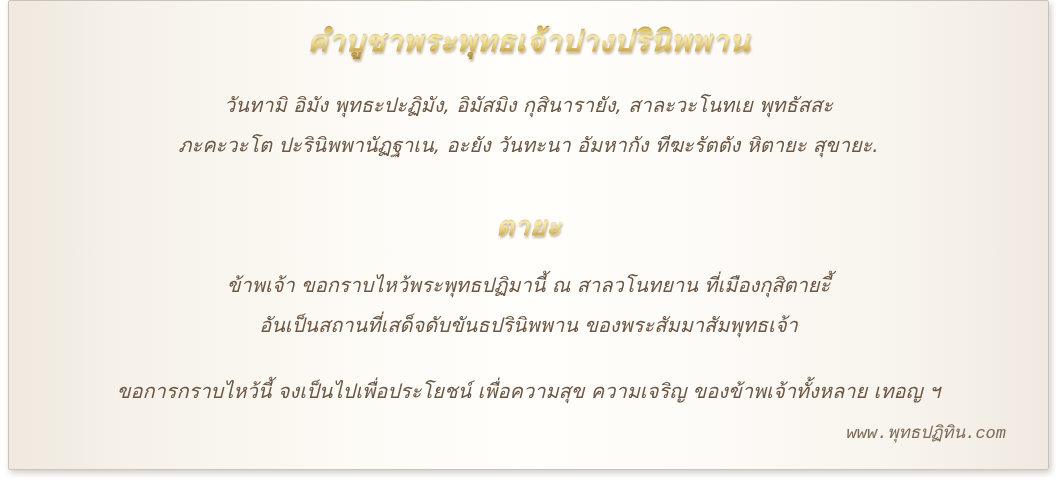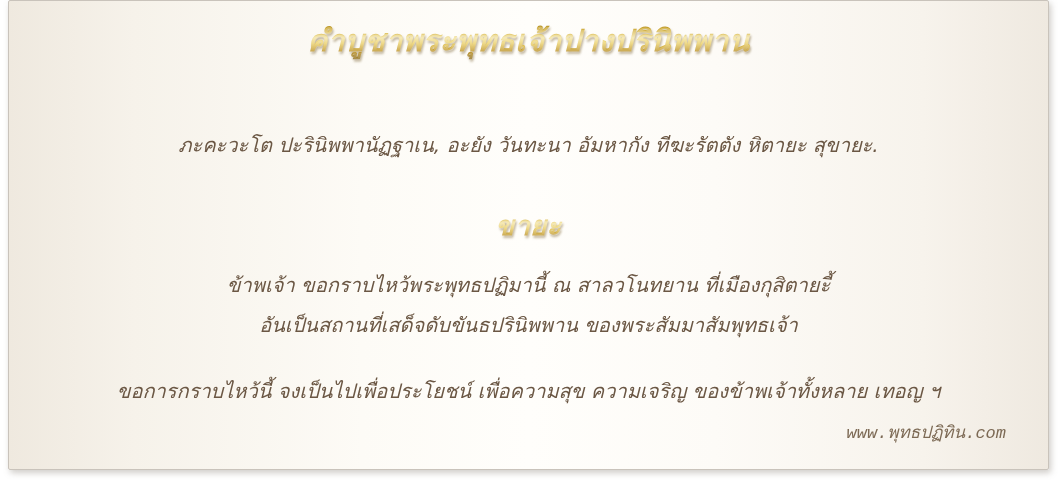--- a/index.html
+++ b/index.html
@@ -120,24 +120,25 @@
   }
 </style>
 </head>
 <body>
 
 <div class="card">
   <div class="inner">
 
     <div class="gold-title" id="main-title">คำบูชาพระพุทธเจ้าปางปรินิพพาน</div>
 
+    <div class="body-line chant-block" id="chant-line-0">วันทามิ  อิมัง พุทธะปะฏิมัง, อิมัสมิง กุสินารายัง,  สาละวะโนทเย  พุทธัสสะ</div>
 
     <div class="body-line chant-block" id="chant-line-1">ภะคะวะโต ปะรินิพพานัฏฐาเน,  อะยัง วันทะนา  อัมหากัง  ทีฆะรัตตัง หิตายะ สุขายะ.</div>
 
-    <div class="gold-title" id="section-title">ขายะ</div>
+    <div class="gold-title" id="section-title">ตายะ</div>
 
     <div class="body-line" id="trans-line-0">ข้าพเจ้า ขอกราบไหว้พระพุทธปฏิมานี้ ณ สาลวโนทยาน ที่เมืองกุสิตายะี้</div>
 
     <div class="body-line" id="trans-line-2">ขอการกราบไหว้นี้ จงเป็นไปเพื่อประโยชน์ เพื่อความสุข ความเจริญ ของข้าพเจ้าทั้งหลาย เทอญ ฯ</div>
 
     <div class="body-line" id="trans-line-1">อันเป็นสถานที่เสด็จดับขันธปรินิพพาน ของพระสัมมาสัมพุทธเจ้า</div>
 
     <div class="footer">www.พุทธปฏิทิน.com</div>
 
   </div>

